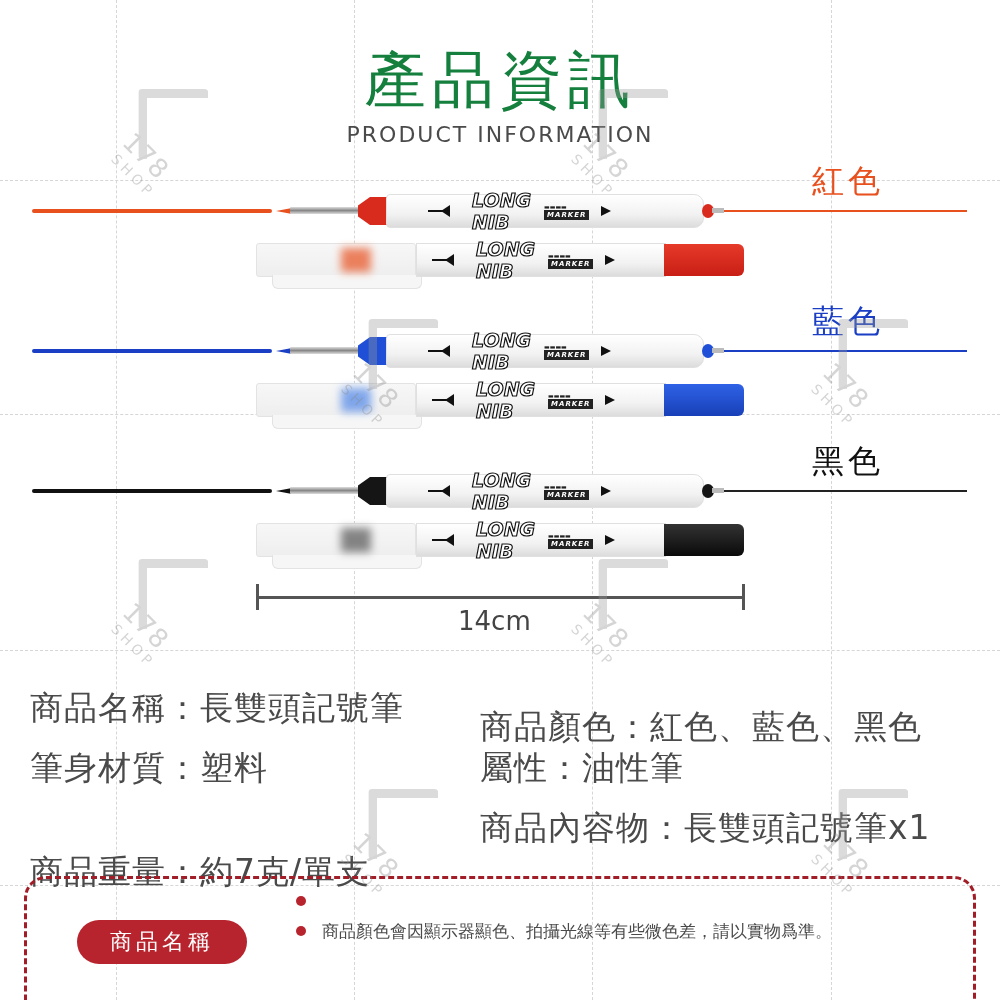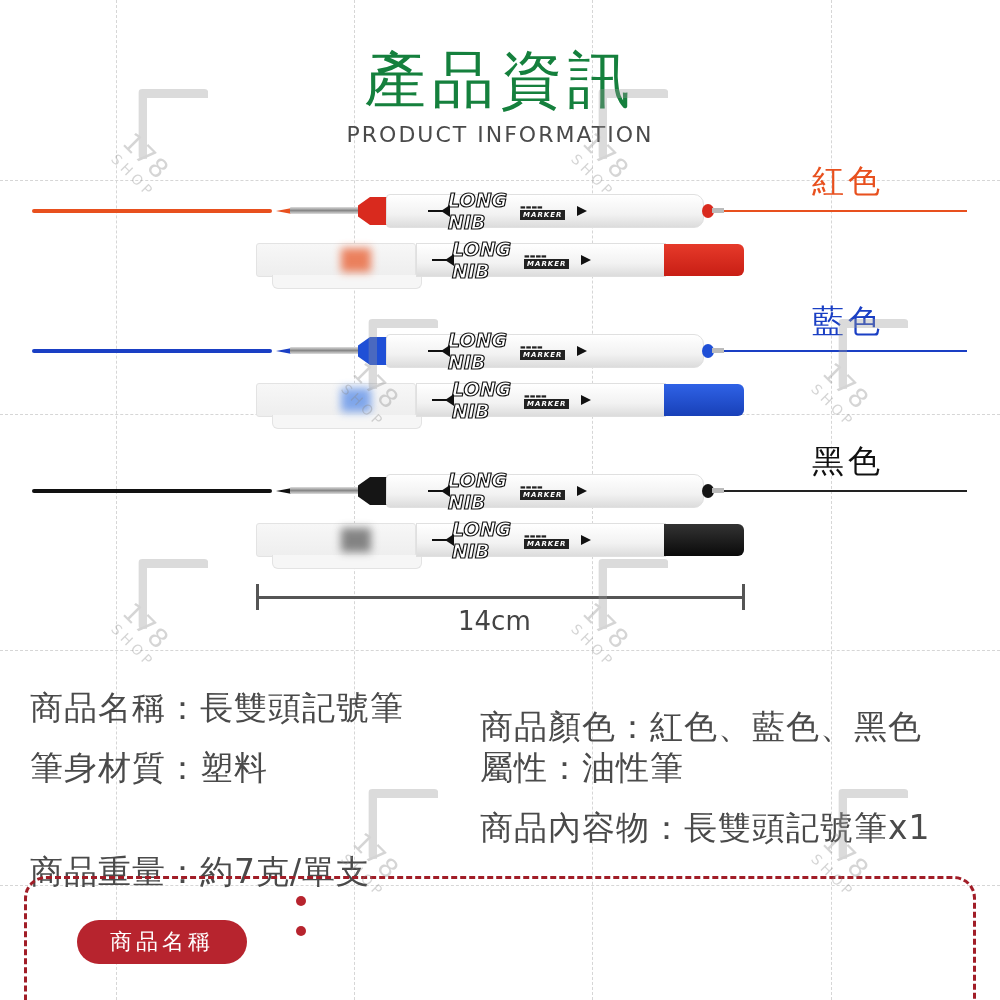--- a/index.html
+++ b/index.html
@@ -32,21 +32,21 @@
   .pen-capped { position: absolute; height: 40px; }
   .pen-capped .cap-clear { position: absolute; left: 0; top: 0; width: 160px; height: 34px; background: linear-gradient(#f7f7f7, #eeeeee); border: 1px solid #e3e3e3; border-radius: 3px; }
   .pen-capped .cap-clip { position: absolute; left: 16px; top: 32px; width: 150px; height: 14px; border: 1px solid #e3e3e3; border-top: none; border-radius: 0 0 6px 6px; background: #f6f6f6; }
   .pen-capped .ink-window { position: absolute; left: 85px; top: 5px; width: 30px; height: 24px; filter: blur(4px); opacity: 0.7; }
   .pen-capped .body { position: absolute; left: 160px; top: 0; width: 250px; height: 34px; background: linear-gradient(#ffffff, #f2f2f2 60%, #dcdcdc); border: 1px solid #e0e0e0; }
   .pen-capped .end-cap { position: absolute; left: 408px; top: 1px; width: 80px; height: 32px; border-radius: 0 6px 6px 0; }
 
   .brand { position: absolute; top: 6px; height: 22px; display: flex; align-items: center; }
   .brand .arrow-l { width: 30px; height: 2px; background: #111; position: relative; }
   .brand .arrow-l::after { content: ""; position: absolute; right: -2px; top: -5px; width: 0; height: 0; border-top: 6px solid transparent; border-bottom: 6px solid transparent; border-right: 9px solid #111; }
-  .brand .logo { margin-left: 0; font-family: "DejaVu Sans", sans-serif; font-weight: bold; font-style: italic; font-size: 19px; color: #fff; -webkit-text-stroke: 1.2px #111; letter-spacing: 0px; }
+  .brand .logo { margin-left: 24px; font-family: "DejaVu Sans", sans-serif; font-weight: bold; font-style: italic; font-size: 19px; color: #fff; -webkit-text-stroke: 1.2px #111; letter-spacing: 0px; }
   .brand .sub { margin-left: 3px; display: flex; flex-direction: column; }
   .brand .sub .tiny { font-size: 6px; color: #222; line-height: 7px; }
   .brand .sub .marker { font-size: 7px; color: #fff; background: #222; font-weight: bold; padding: 0 3px; line-height: 10px; font-style: italic; letter-spacing: 1px; }
   .brand .arrow-r { margin-left: 12px; width: 0; height: 0; border-top: 5px solid transparent; border-bottom: 5px solid transparent; border-left: 10px solid #111; position: relative; }
 
   .scale-bar { position: absolute; left: 258px; top: 596px; width: 486px; height: 3px; background: #555; }
   .scale-tick { position: absolute; top: 584px; width: 3px; height: 26px; background: #555; }
   .scale-label { position: absolute; left: 458px; top: 606px; font-size: 26px; color: #444; }
 
   .spec { position: absolute; font-size: 33px; color: #4a4a4a; letter-spacing: 1px; white-space: nowrap; }
@@ -203,20 +203,21 @@
 <div class="spec" style="left:480px; top:806px;"><span>商品內容物：</span><span>長雙頭記號筆x1</span></div>
 
 <div class="notice-box"></div>
 <div class="notice-badge">商品名稱</div>
 <ul class="notice-list">
   <li class="notice-item">
       <span class="dot"></span>
     </li>
   <li class="notice-item">
       <span class="dot"></span>
+      <span>商品顏色會因顯示器顯色、拍攝光線等有些微色差，請以實物爲準。</span>
     </li>
 </ul>
 
 <div class="watermark" style="left:60px; top:70px;">
   <div class="wm-logo"></div>
   <div class="wm-num">178</div>
   <div class="wm-shop">SHOP</div>
 </div>
 <div class="watermark" style="left:520px; top:70px;">
   <div class="wm-logo"></div>

